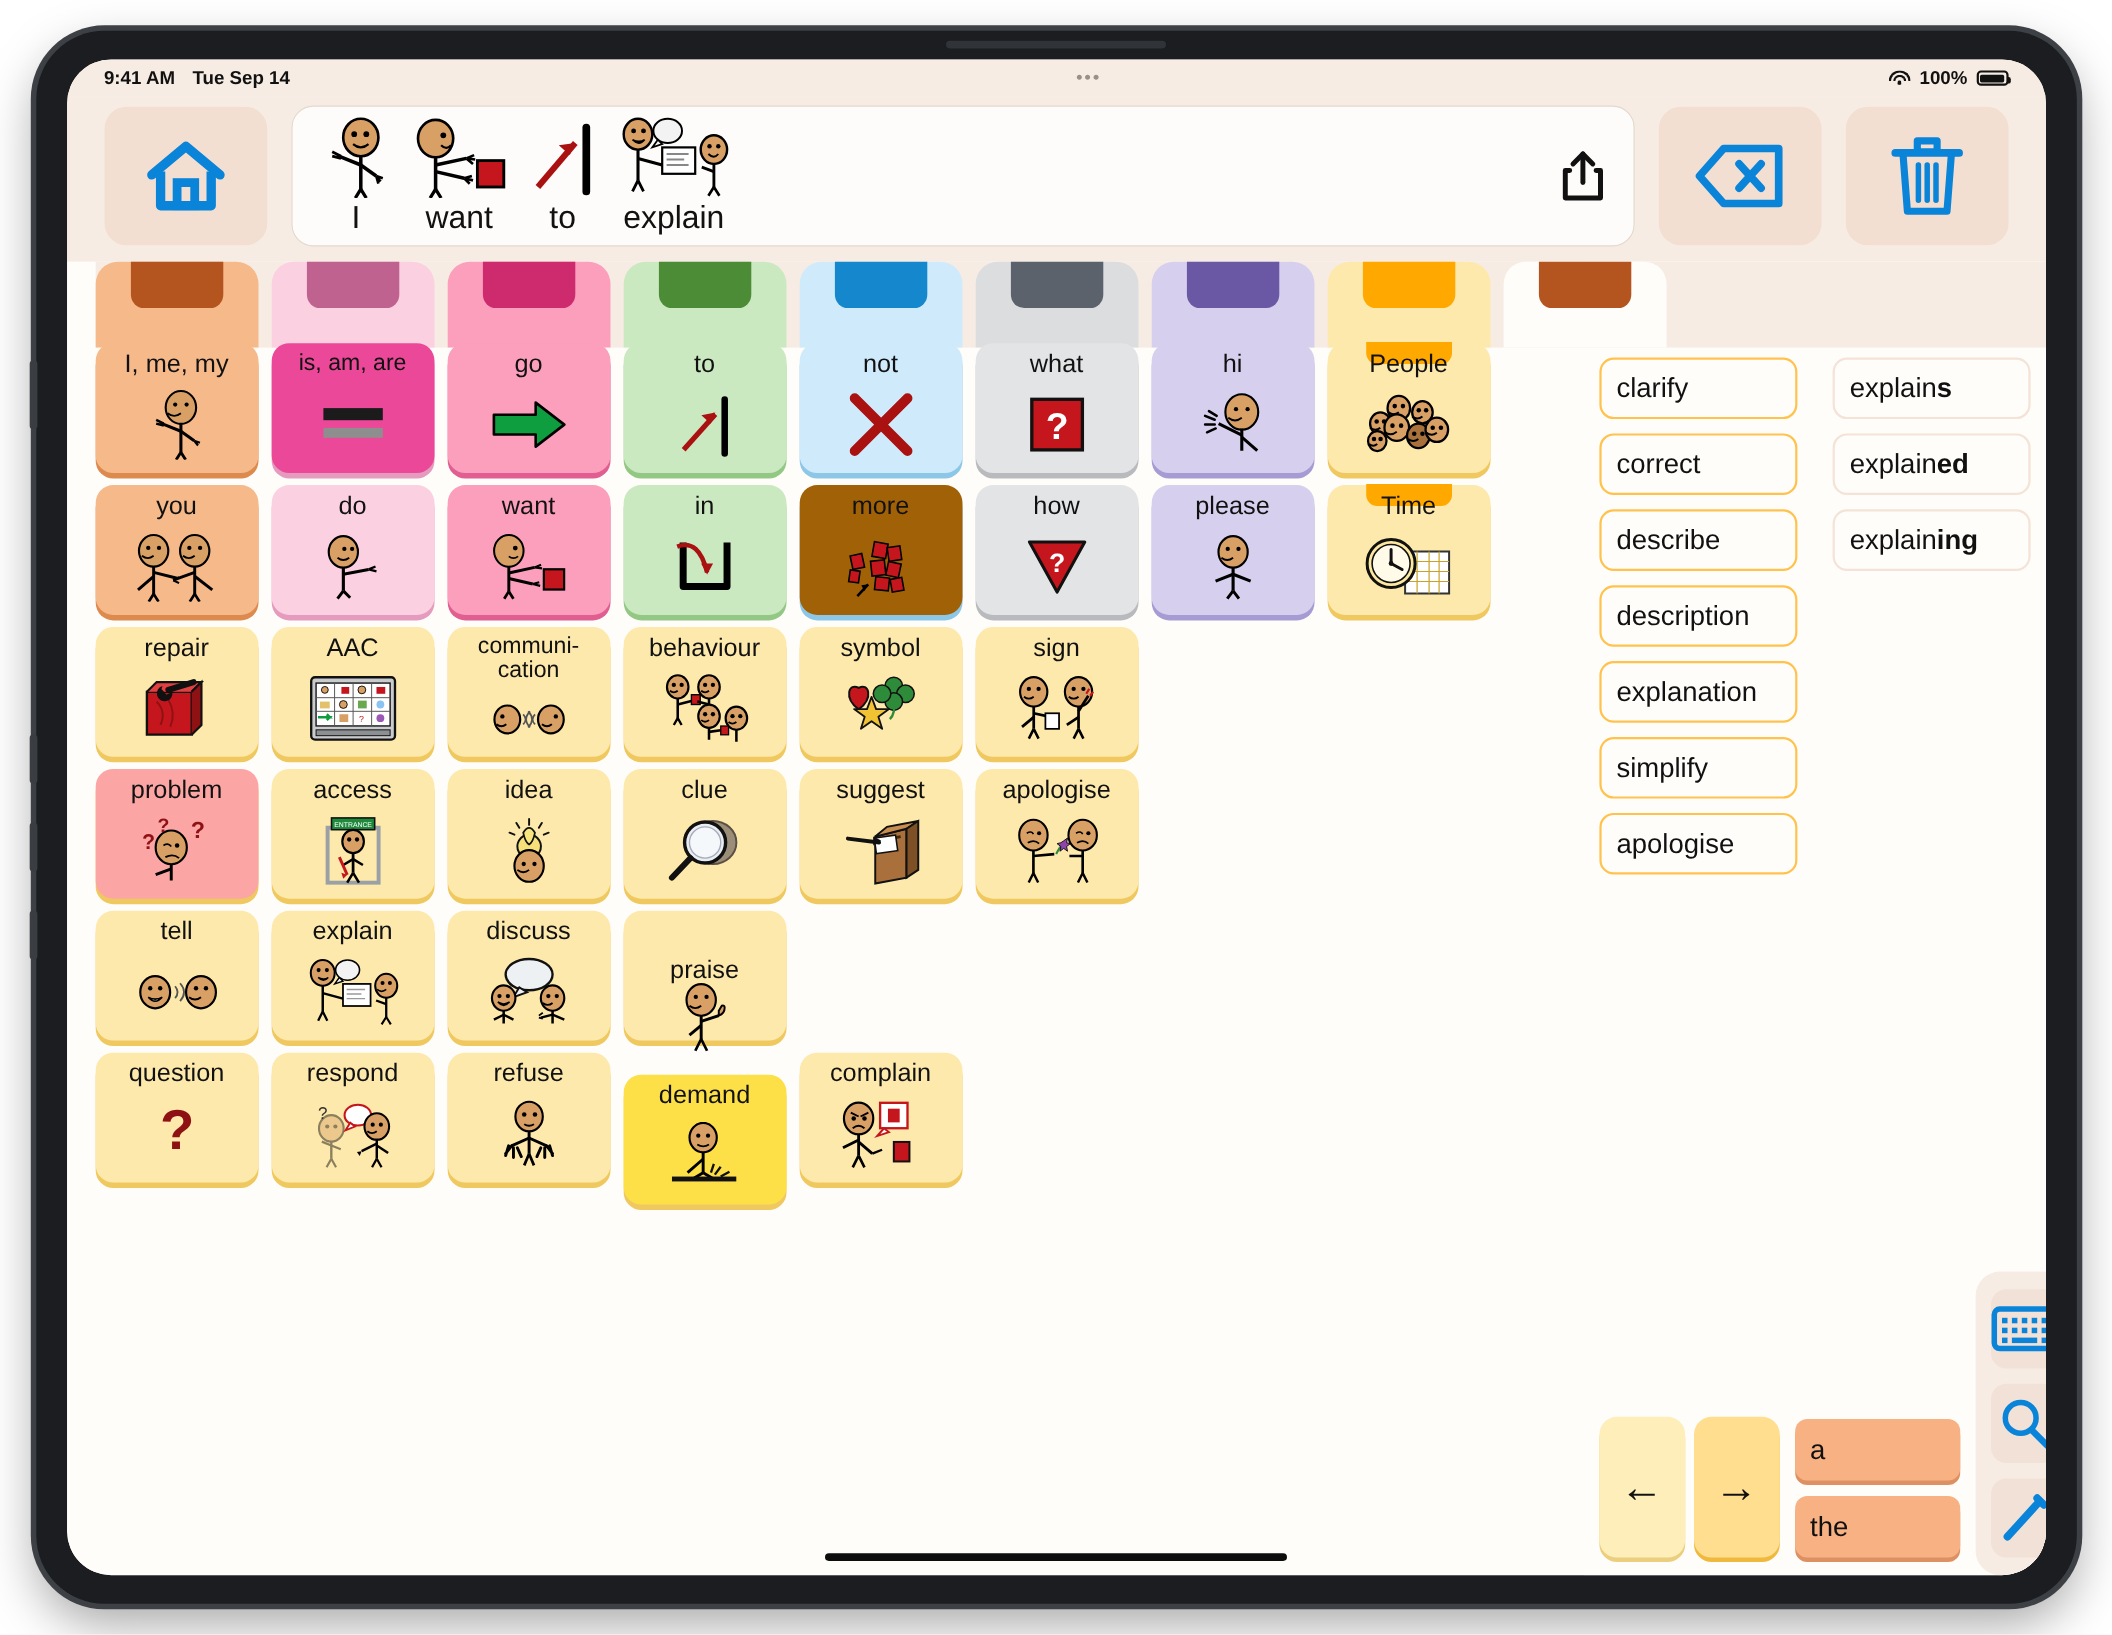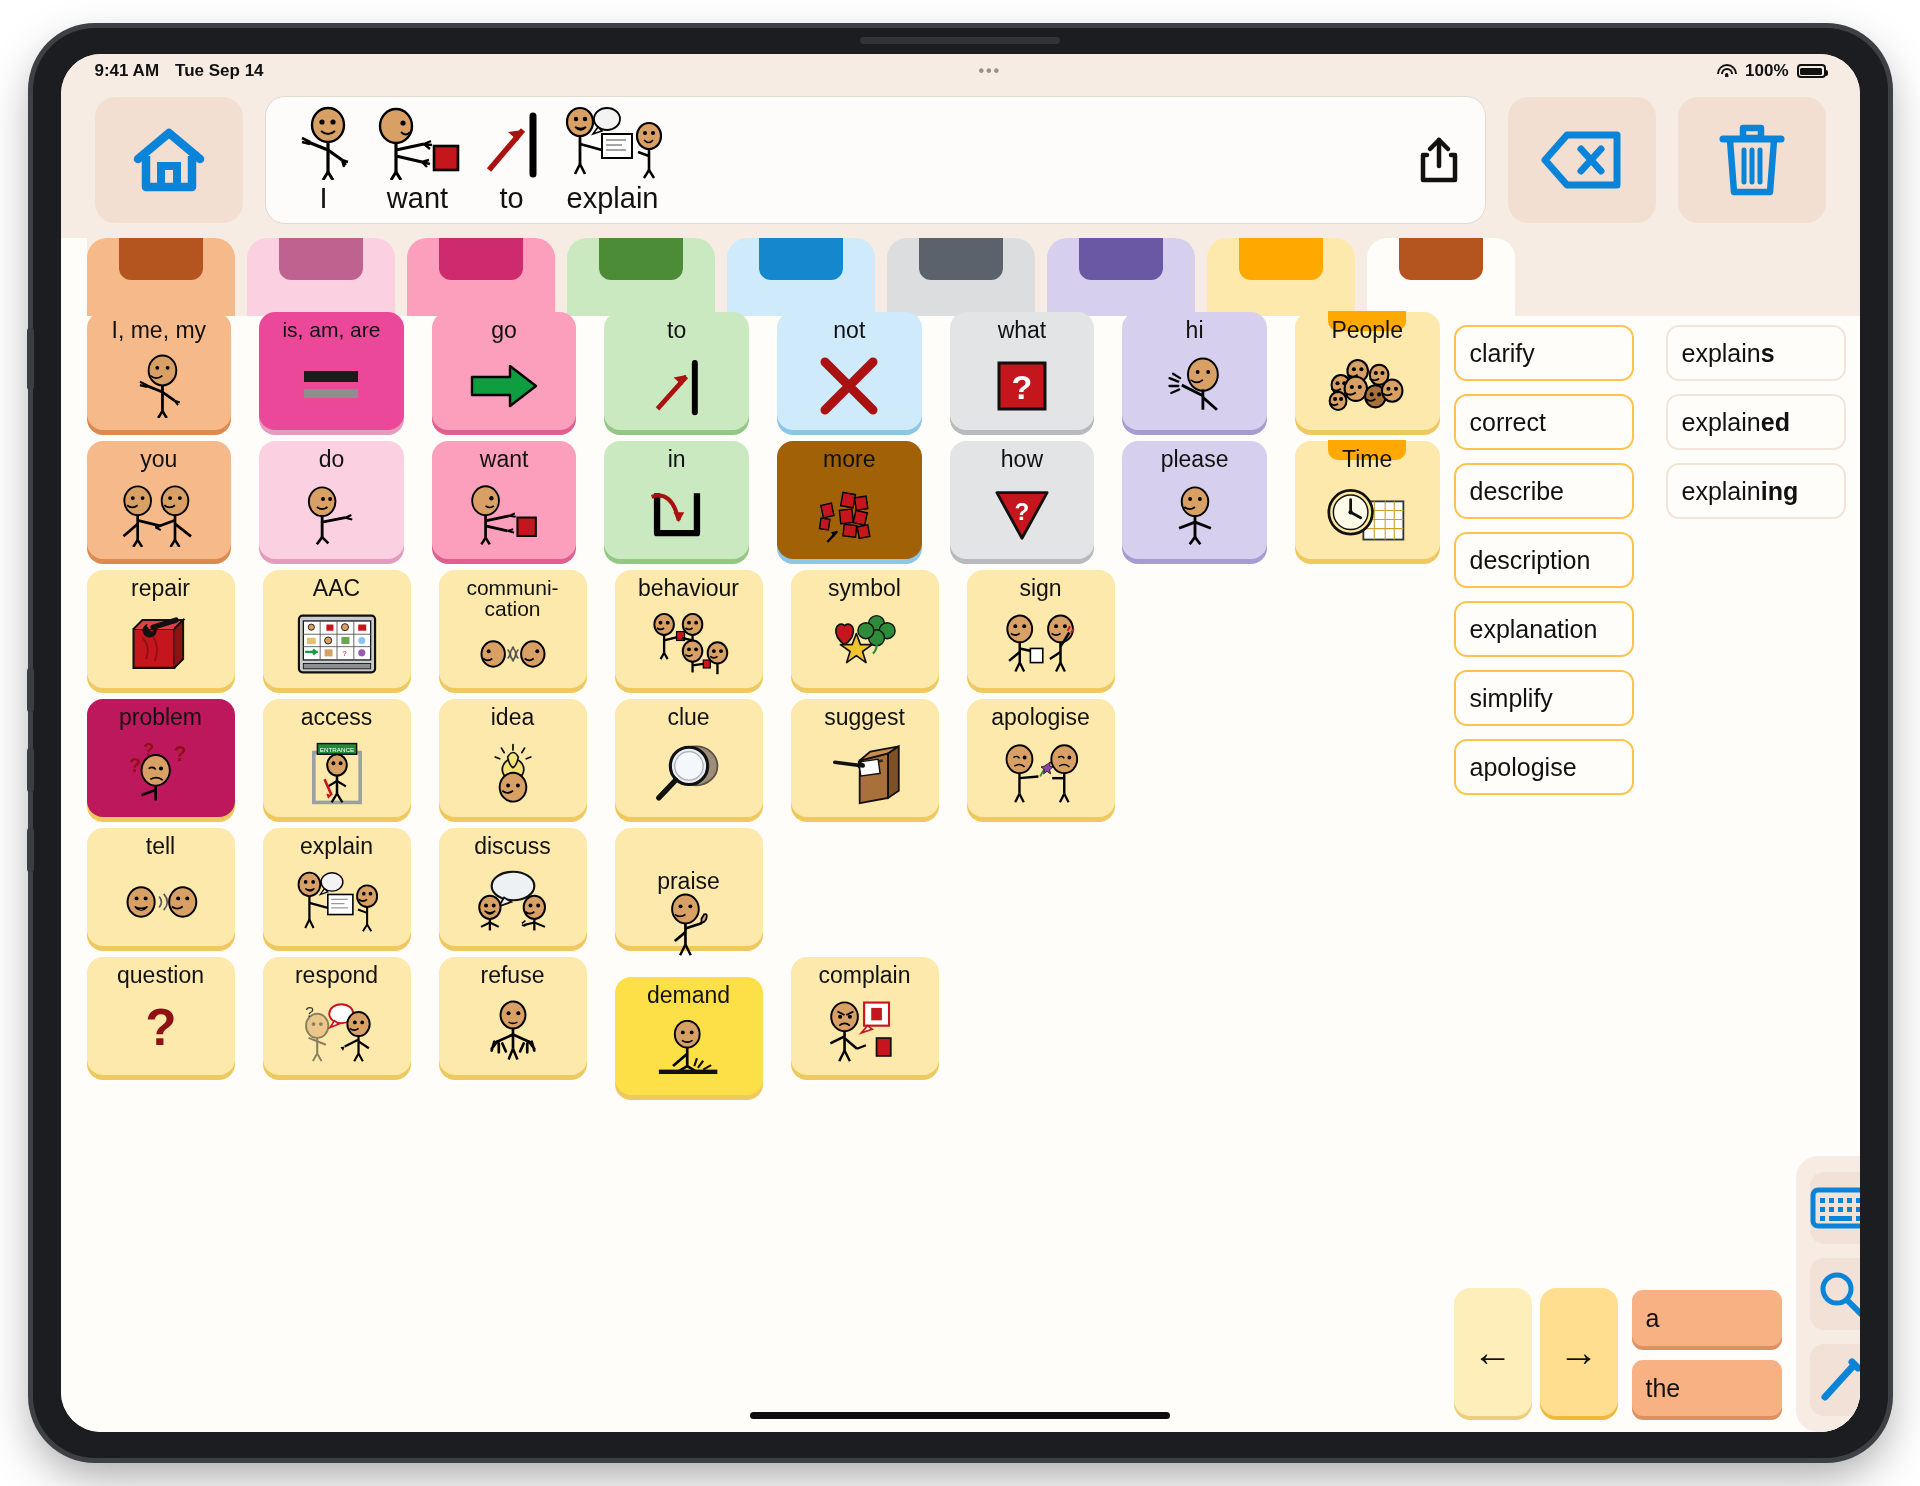--- a/index.html
+++ b/index.html
@@ -90,21 +90,21 @@
   #tabstrip {
     position:absolute; top:0; left:26px; right:0; height:78px;
     display:flex; gap:12px; padding-left:0;
     background:#f7ece3;
   }
   .tab { width:148px; height:78px; border-radius:20px 20px 0 0; position:relative; }
   .tab .notch { position:absolute; top:0; left:50%; transform:translateX(-50%);
                 width:84px; height:42px; border-radius:0 0 12px 12px; }
 
   #gridarea { flex:1; padding:74px 0 0 26px; position:relative; z-index:2; min-width:0; }
-  .grid-row { display:flex; gap:28px; margin-bottom:11px; }
+  .grid-row { display:flex; gap:12px; margin-bottom:11px; }
   .cell {
     width:148px; height:118px; border-radius:16px;
     display:flex; flex-direction:column; align-items:center;
     padding-top:7px; position:relative; cursor:pointer;
     box-shadow:0 4px 0 rgba(0,0,0,.10);
   }
   .cell .clbl { font-size:23px; color:#111; line-height:1.02; text-align:center; }
   .cell .clbl.small { font-size:21px; }
   .cell .csym { flex:1; display:flex; align-items:center; justify-content:center; width:100%; }
   .cell.cat .topnotch { position:absolute; top:-1px; left:50%; transform:translateX(-50%);
@@ -688,21 +688,21 @@
     <path d="M68 33 V56" stroke="#000" stroke-width="2.8"></path>
     <path d="M68 38 L78 22" stroke="#000" stroke-width="2.8"></path>
     <path d="M68 44 L56 52" stroke="#000" stroke-width="2.8"></path>
     <path d="M76 20 l3 -5 M80 22 l3 -4" stroke="#c4161c" stroke-width="2.2"></path>
     <path d="M68 56 l-5 10 M68 56 l5 10" stroke="#000" stroke-width="2.6"></path>
                 </svg>
               </div>
             </div>
           </div>
           <div class="grid-row">
-            <div class="cell" style="background: #be185d; box-shadow: rgb(240, 200, 96) 0px 5px 0px;">
+            <div class="cell" style="background: #fca5a5; box-shadow: rgb(240, 200, 96) 0px 5px 0px;">
               <div class="clbl" style="white-space: pre-line; position: relative;">problem</div>
               <div class="csym">
                 <svg width="80" height="62" viewBox="0 0 88 70">
     <ellipse cx="38" cy="32" rx="16" ry="17.28" fill="#d9a066" stroke="#000" stroke-width="2.2"></ellipse>
                   <path d="M30 30 q5 -3 8 1" stroke="#000" stroke-width="1.8" fill="none"></path>
     <circle cx="44" cy="30" r="2.3" fill="#000"></circle>
     <path d="M32 42 q8 -4 14 1" fill="none" stroke="#000" stroke-width="1.9"></path>
     <path d="M38 50 V66" stroke="#000" stroke-width="3"></path>
     <path d="M38 54 L22 60" stroke="#000" stroke-width="3"></path>
     <g fill="#8e1114" font-family="Liberation Sans, sans-serif" font-weight="bold">

